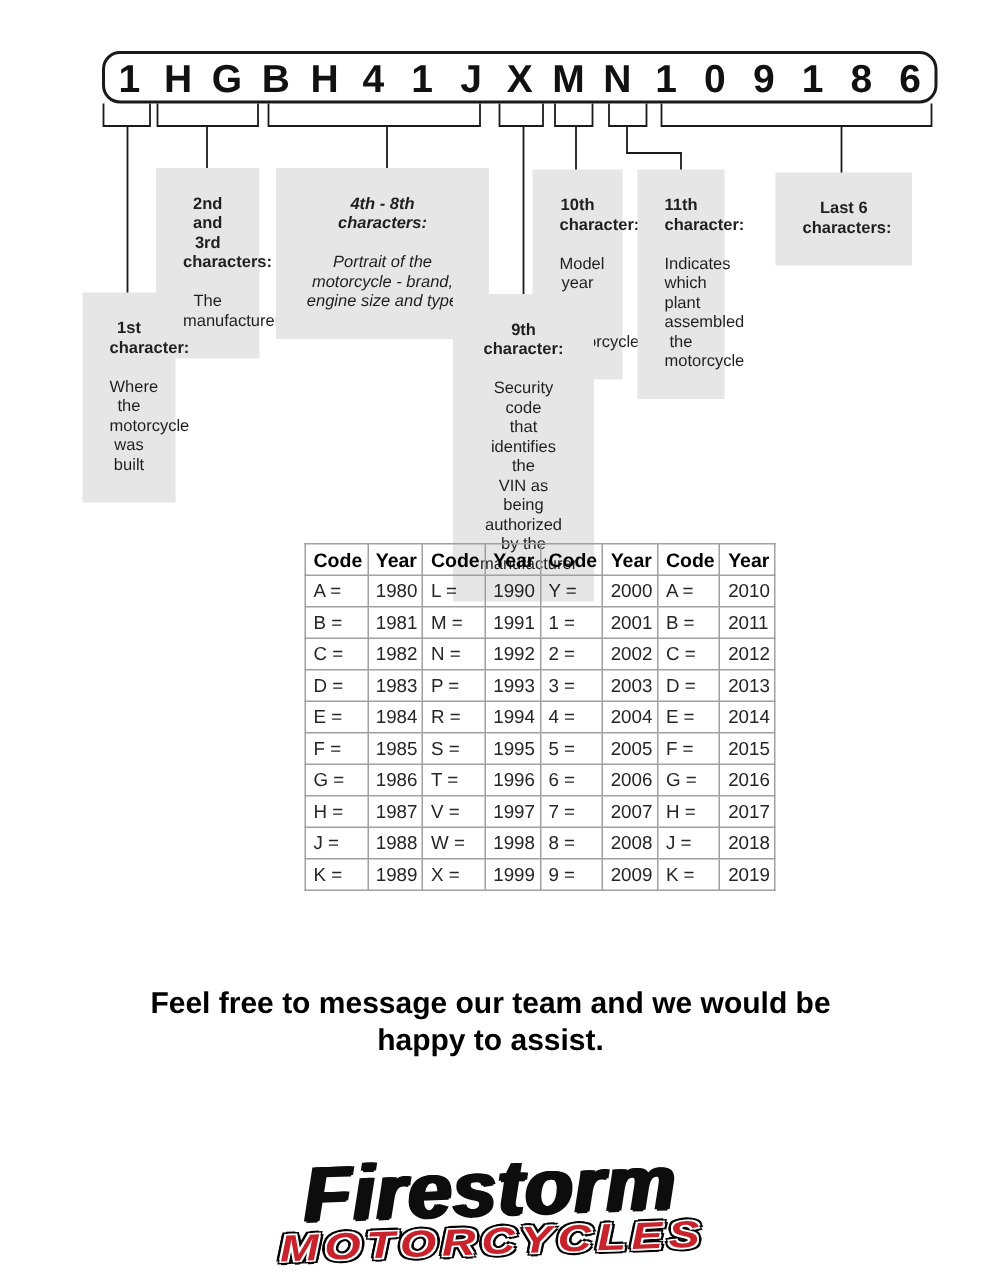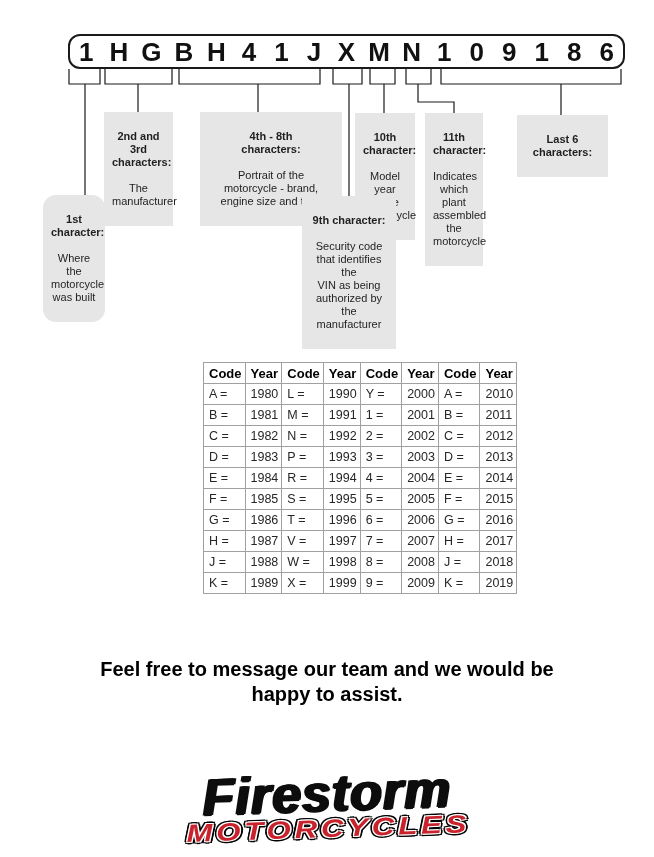--- a/index.html
+++ b/index.html
@@ -17,27 +17,27 @@
     flex:1;text-align:center;font-size:26px;font-weight:bold;color:#111;
     line-height:30px;
   }
   
   .connectors{position:absolute;left:0;top:0;pointer-events:none;}
   .connectors polyline{fill:none;stroke:#1a1a1a;stroke-width:1.2;}
   
   .callout{
     position:absolute;background:#e6e6e6;color:#1f1f1f;
     font-size:11px;line-height:13px;text-align:center;
-    padding:5px 8px;white-space:pre-line;box-sizing:border-box;
+    padding:5px 18px;white-space:pre-line;box-sizing:border-box;
   }
   .callout .co-title{font-weight:bold;display:block;white-space:pre-line;}
   .callout .co-body{display:block;white-space:pre-line;}
-  .co-1st{left:43px;top:195px;width:62px;border-radius:13px;}
+  .co-1st{left:55px;top:195px;width:62px;}
   .co-2nd3rd{left:104px;top:112px;width:69px;}
-  .co-4th8th{left:200px;top:112px;width:142px;}
+  .co-4th8th{left:184px;top:112px;width:142px;font-style:italic;}
   .co-9th{left:302px;top:196px;width:94px;}
   .co-10th{left:355px;top:113px;width:60px;}
   .co-11th{left:425px;top:113px;width:58px;}
   .co-last6{left:517px;top:115px;width:91px;text-align:center;}
   
   .source-note{
     position:absolute;left:57px;top:298px;font-size:12px;color:#111;
     white-space:pre;
   }
   

